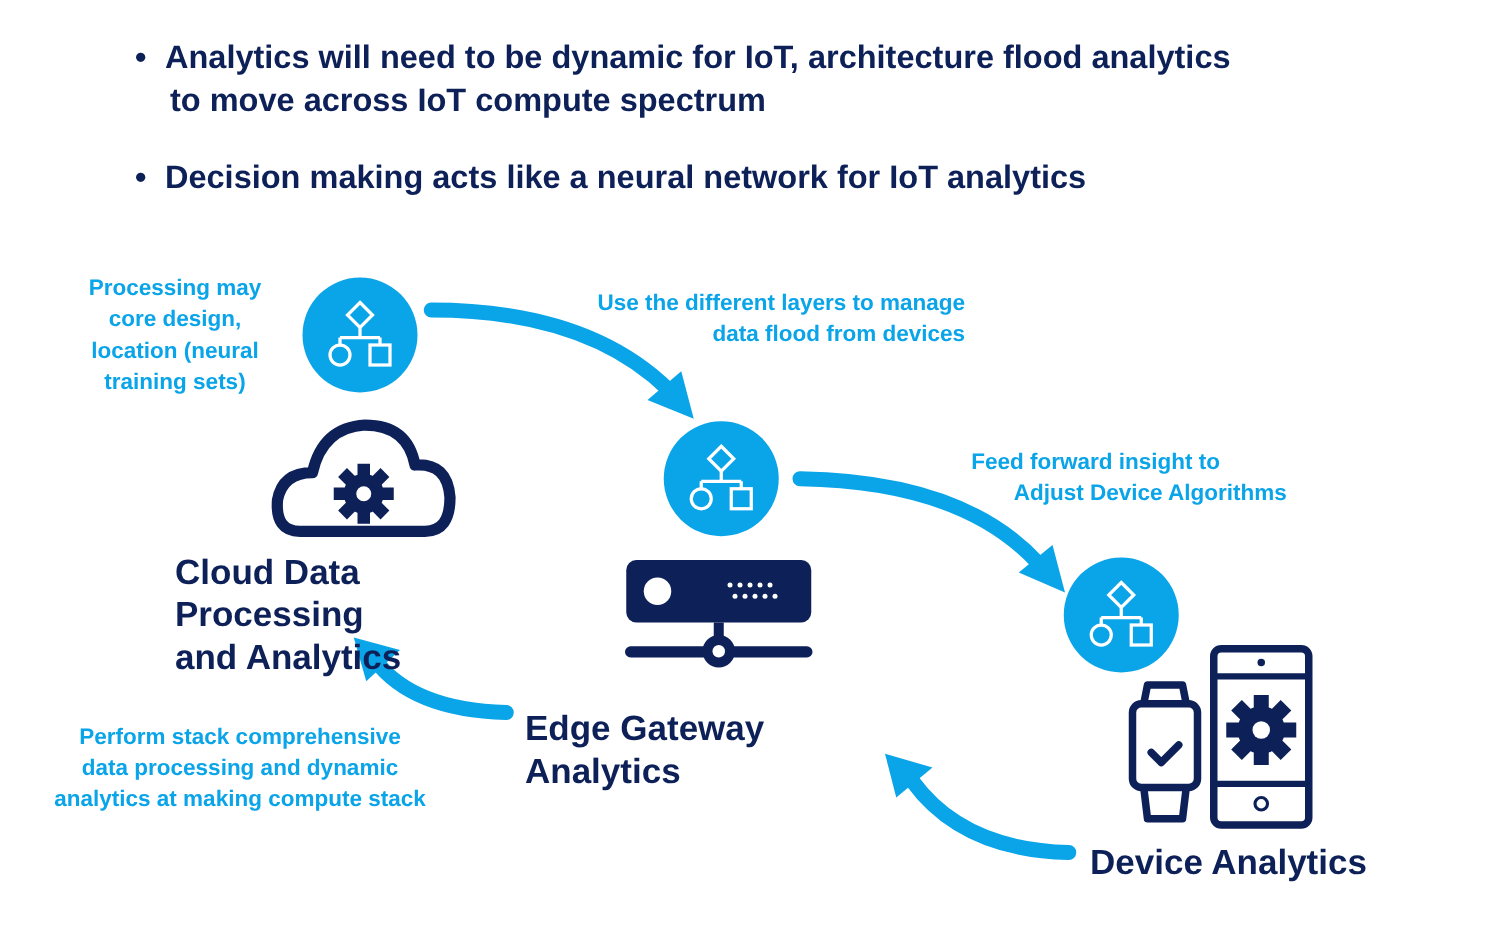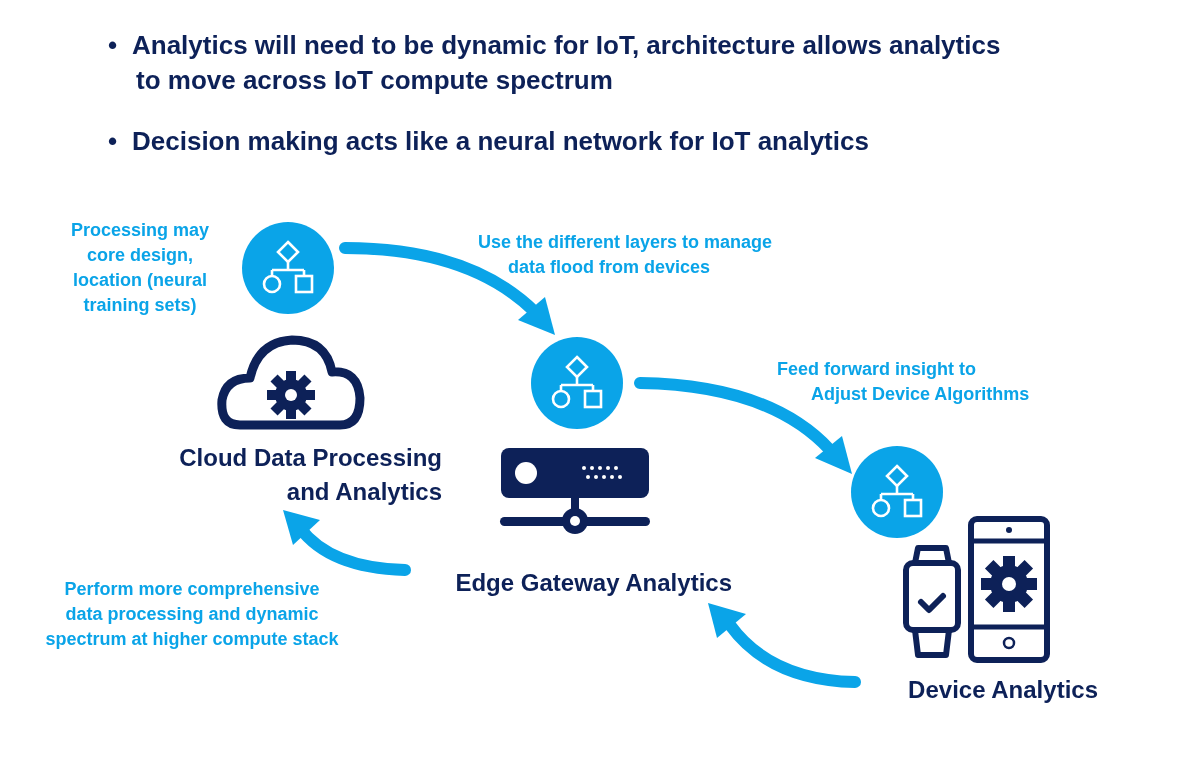--- a/index.html
+++ b/index.html
@@ -1,28 +1,28 @@
 <!DOCTYPE html>
 <html><head>
 <meta charset="utf-8">
 <style>
   html,body{margin:0;padding:0;background:#ffffff;}
   body{width:1189px;height:758px;position:relative;overflow:hidden;font-family:"Liberation Sans",sans-serif;}
   .bullet{position:absolute;color:#0d2158;font-weight:bold;font-size:26px;line-height:35px;}
   .bullet .dot{position:absolute;left:-24px;top:0;}
   .note{position:absolute;color:#0aa4e8;font-weight:bold;font-size:18px;line-height:25px;}
-  .label{position:absolute;color:#0d2158;font-weight:bold;font-size:24px;line-height:34px;text-align:right;}
+  .label{position:absolute;color:#0d2158;font-weight:bold;font-size:28px;line-height:34px;text-align:left;}
   svg.canvas{position:absolute;left:0;top:0;}
 </style>
 </head>
 <body>
 
 <div class="bullet" style="left:132px;top:28px;">
   <span class="dot">•</span>
-  <div>Analytics will need to be dynamic for IoT, architecture allows analytics</div>
+  <div>Analytics will need to be dynamic for IoT, architecture flood analytics</div>
   <div style="padding-left:4px;">to move across IoT compute spectrum</div>
 </div>
 <div class="bullet" style="left:132px;top:124px;">
   <span class="dot">•</span>
   <div>Decision making acts like a neural network for IoT analytics</div>
 </div>
 
 <svg class="canvas" width="1189" height="758" viewBox="0 0 1189 758">
   <defs>
     <g id="flow">
@@ -121,30 +121,30 @@
 </svg>
 
 <div class="note" style="left:40px;top:218px;width:200px;text-align:center;">
   <div>Processing may</div>
   <div>core design,</div>
   <div>location (neural</div>
   <div>training sets)</div>
 </div>
 <div class="note" style="left:478px;top:230px;">
   <div>Use the different layers to manage</div>
-  <div style="padding-left:30px;">data flood from devices</div>
+  <div style="padding-left:30px;text-align:right;">data flood from devices</div>
 </div>
 <div class="note" style="left:777px;top:357px;">
   <div>Feed forward insight to</div>
   <div style="padding-left:34px;">Adjust Device Algorithms</div>
 </div>
 <div class="note" style="left:22px;top:577px;width:340px;text-align:center;">
-  <div>Perform more comprehensive</div>
+  <div>Perform stack comprehensive</div>
   <div>data processing and dynamic</div>
-  <div>spectrum at higher compute stack</div>
+  <div>analytics at making compute stack</div>
 </div>
 
 <div class="label" style="left:140px;top:441px;width:302px;">
   <div>Cloud Data Processing</div>
   <div>and Analytics</div>
 </div>
 <div class="label" style="left:420px;top:566px;width:312px;">Edge Gateway Analytics</div>
 <div class="label" style="left:872px;top:673px;width:226px;">Device Analytics</div>
 
 </body></html>

